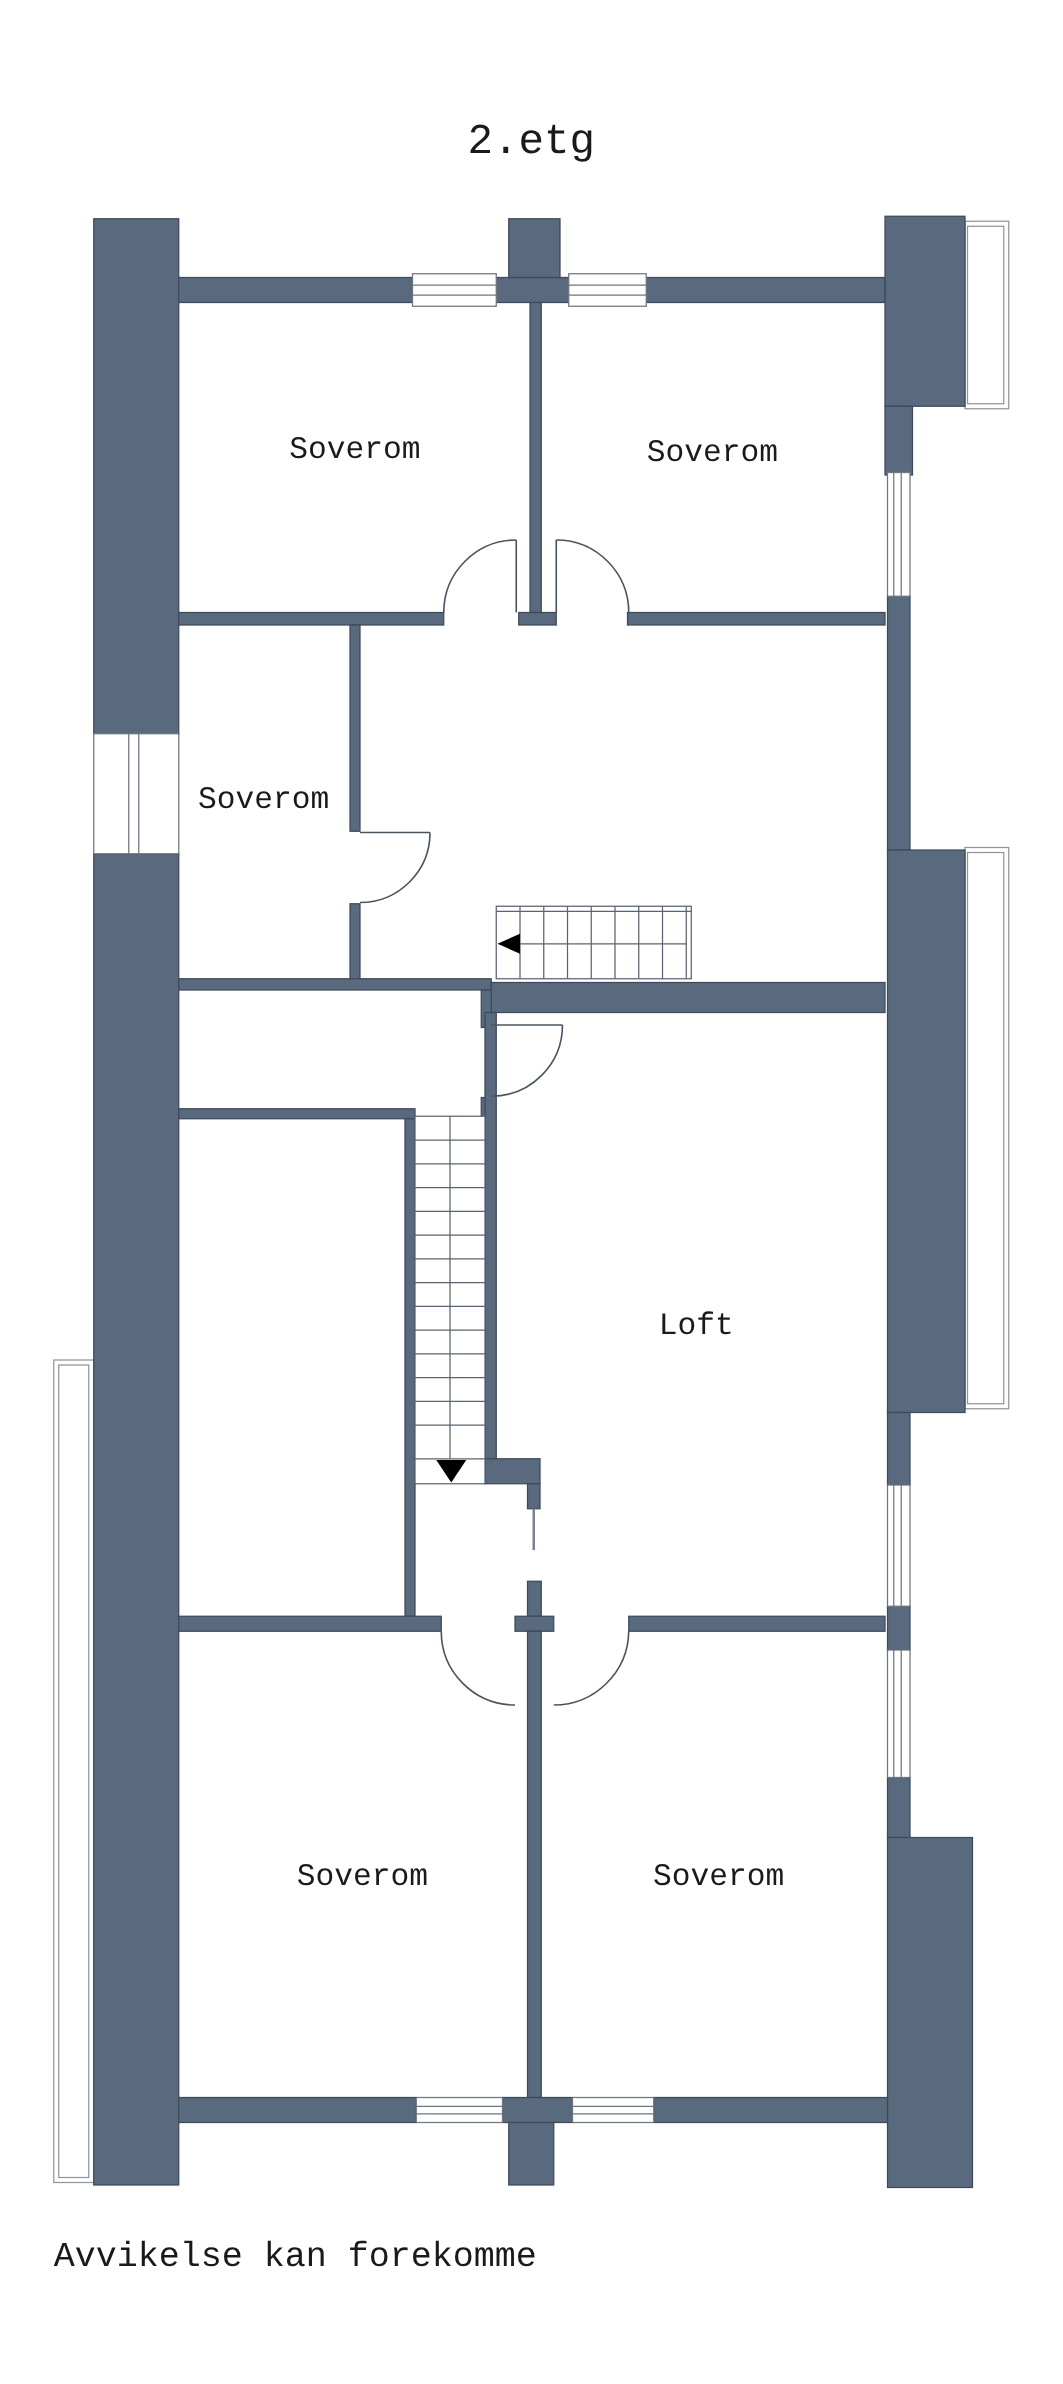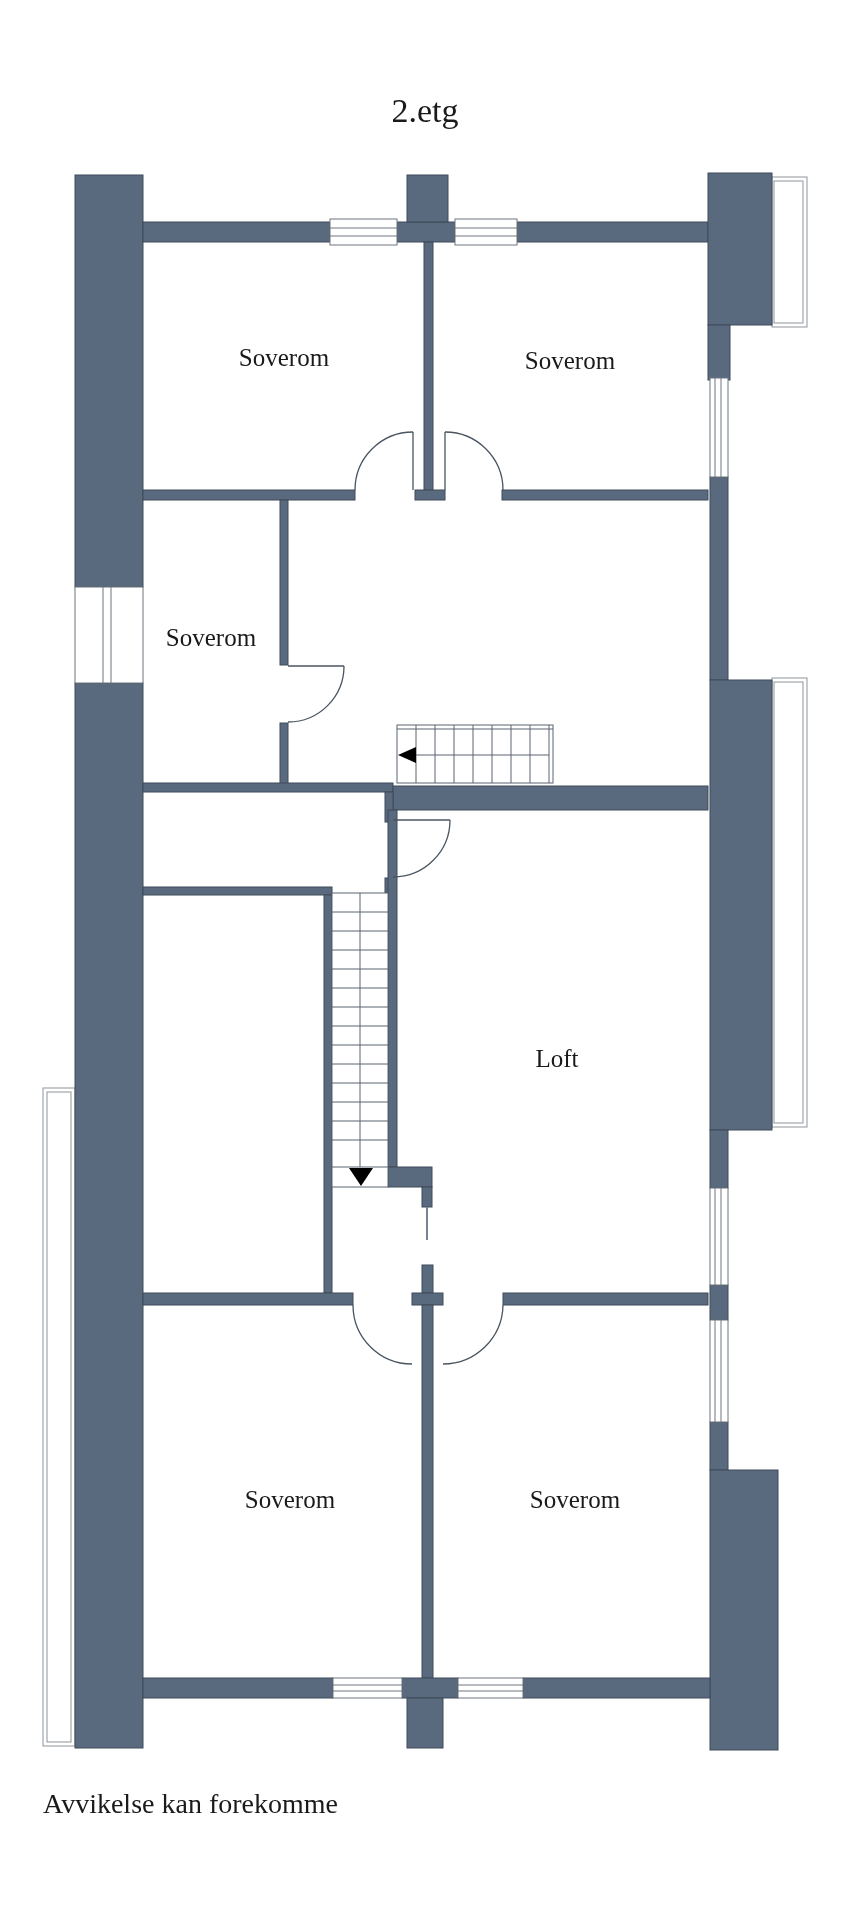--- a/index.html
+++ b/index.html
@@ -1,21 +1,21 @@
 <!DOCTYPE html>
 <html style="--wall: #5A6A7E; --wallline: #3E4A59; --bg: #FFFFFF; --line: #6E7680; --balcline: #8F959B; --text: #1A1A1A; --arrow: #000000;"><head>
 <meta charset="utf-8">
 <style>
   :root{
     --wall:#5A6A7E; --wallline:#3E4A59; --bg:#FFFFFF;
     --line:#6E7680; --balcline:#8F959B; --text:#1A1A1A; --arrow:#000000;
   }
   html,body{margin:0;padding:0;background:#fff;}
   .page{width:716px;height:1907px;background:var(--bg);position:relative;
-        font-family:Liberation Serif, serif;}
+        font-family:Liberation Mono, monospace;}
   svg{display:block;}
   .wall{fill:var(--wall);stroke:var(--wallline);stroke-width:1;}
   .roomarea{fill:transparent;stroke:none;}
   .win{fill:#fff;stroke:var(--line);stroke-width:1;}
   .winline{stroke:var(--line);stroke-width:1;fill:none;}
   .balc{fill:#fff;stroke:var(--balcline);stroke-width:1;}
   .balcin{fill:none;stroke:var(--balcline);stroke-width:1;}
   .stairbox{fill:#fff;stroke:#5A6470;stroke-width:1;}
   .stairline{stroke:#5A6470;stroke-width:1;fill:none;}
   .door{stroke:#4A5560;stroke-width:1.3;fill:none;}

